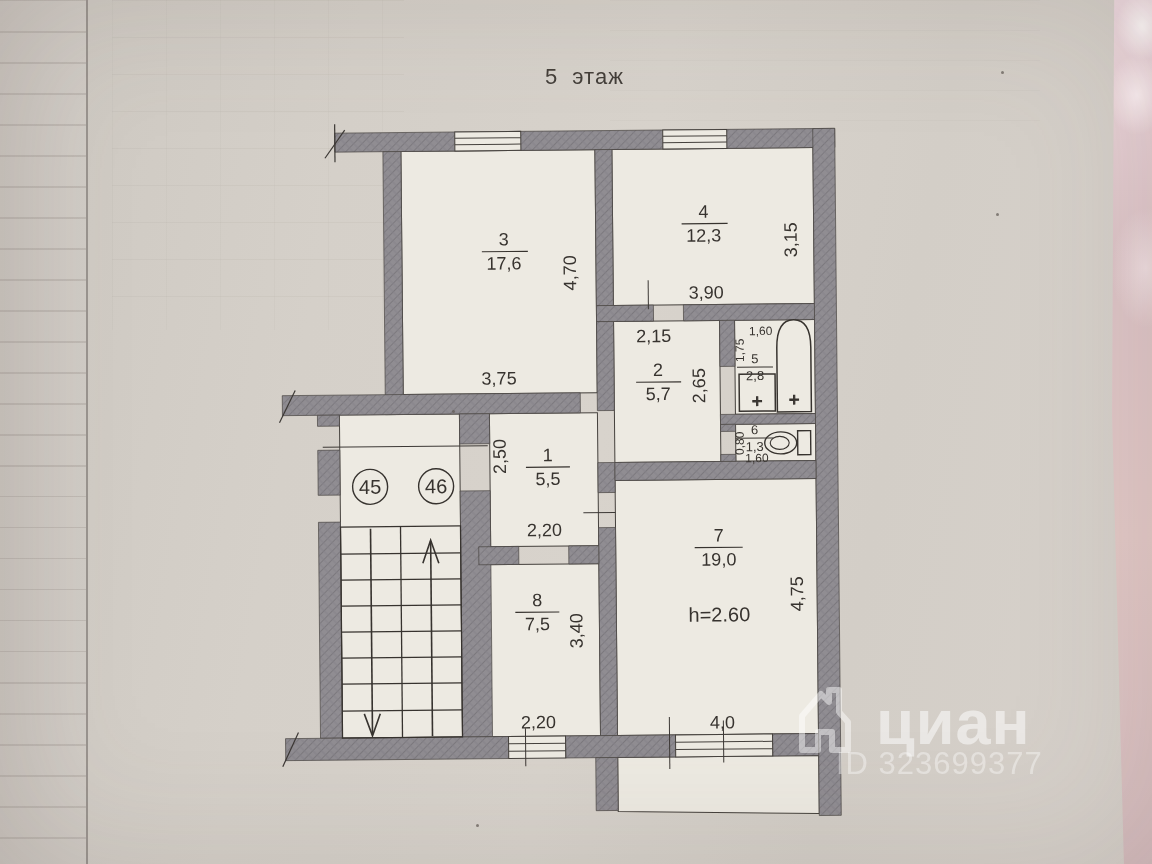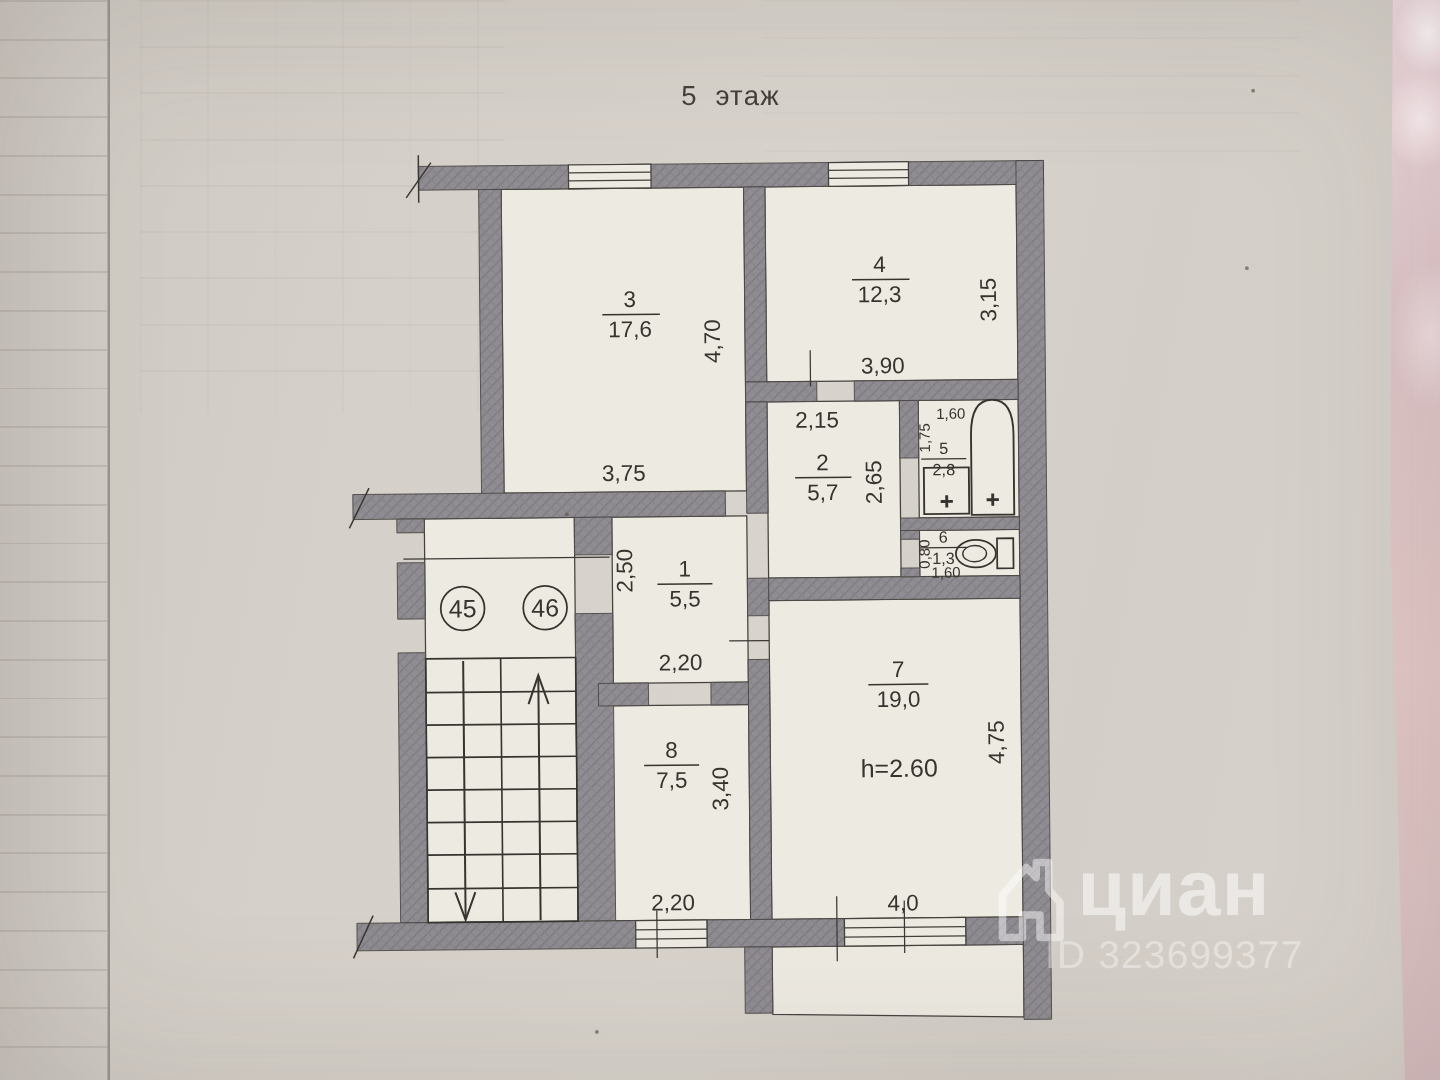--- a/index.html
+++ b/index.html
@@ -36,21 +36,21 @@
     background:repeating-linear-gradient(to bottom, rgba(128,119,108,.09) 0 1.4px, transparent 1.4px 30px);
     filter:blur(.4px);z-index:1;}
   .speck{position:absolute;width:3px;height:3px;border-radius:50%;background:#5f5953;opacity:.7;z-index:6;}
   .title{position:absolute;left:545px;top:30px;font-size:22px;color:#443f3a;
     letter-spacing:1px;word-spacing:7px;z-index:5;margin-top:34px;}
   .plan-wrap{position:absolute;left:278px;top:118px;width:566px;height:712px;
     transform:rotate(-.55deg);z-index:4;}
   svg text{fill:#37332f;}
   .wm{position:absolute;left:796px;top:680px;z-index:20;color:rgba(255,255,255,.52);
     line-height:1;user-select:none;}
-  .wm-row{display:flex;align-items:flex-start;gap:8px;}
+  .wm-row{display:flex;align-items:flex-end;gap:22px;}
   .wm-brand{font-size:63px;font-weight:bold;letter-spacing:1px;}
   .wm-id{font-size:31px;font-weight:normal;letter-spacing:1px;margin:-6px 16px 0 40px;
     color:rgba(255,255,255,.40);}
   .house{opacity:.85;}
 </style>
 </head>
 <body>
 
 <div class="left-band"></div>
 <div class="ghost-left"></div>

